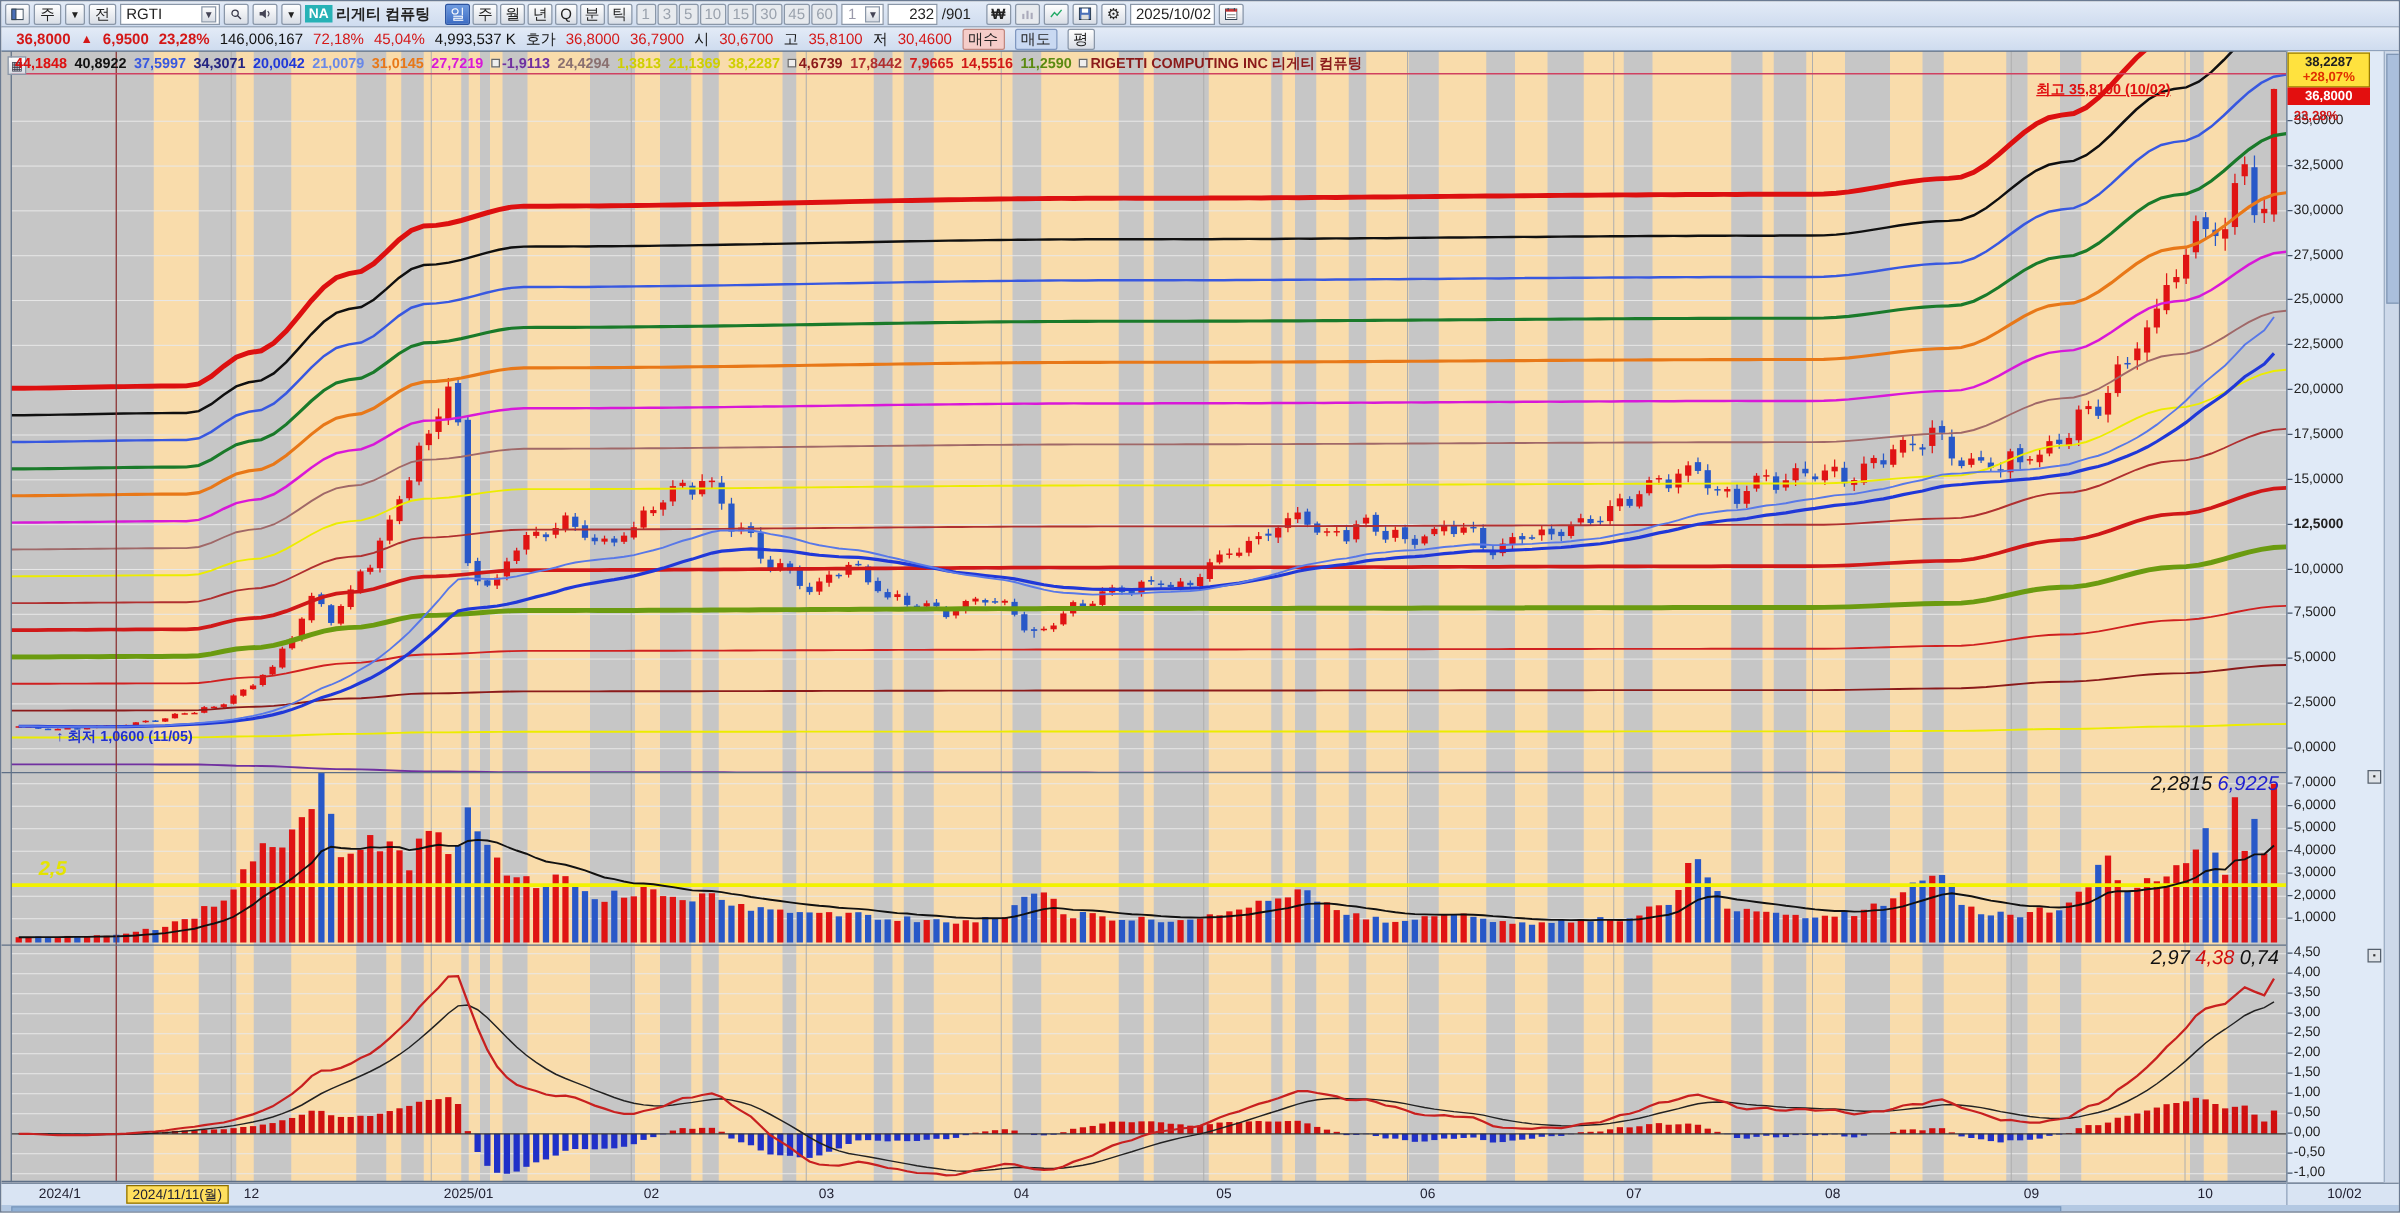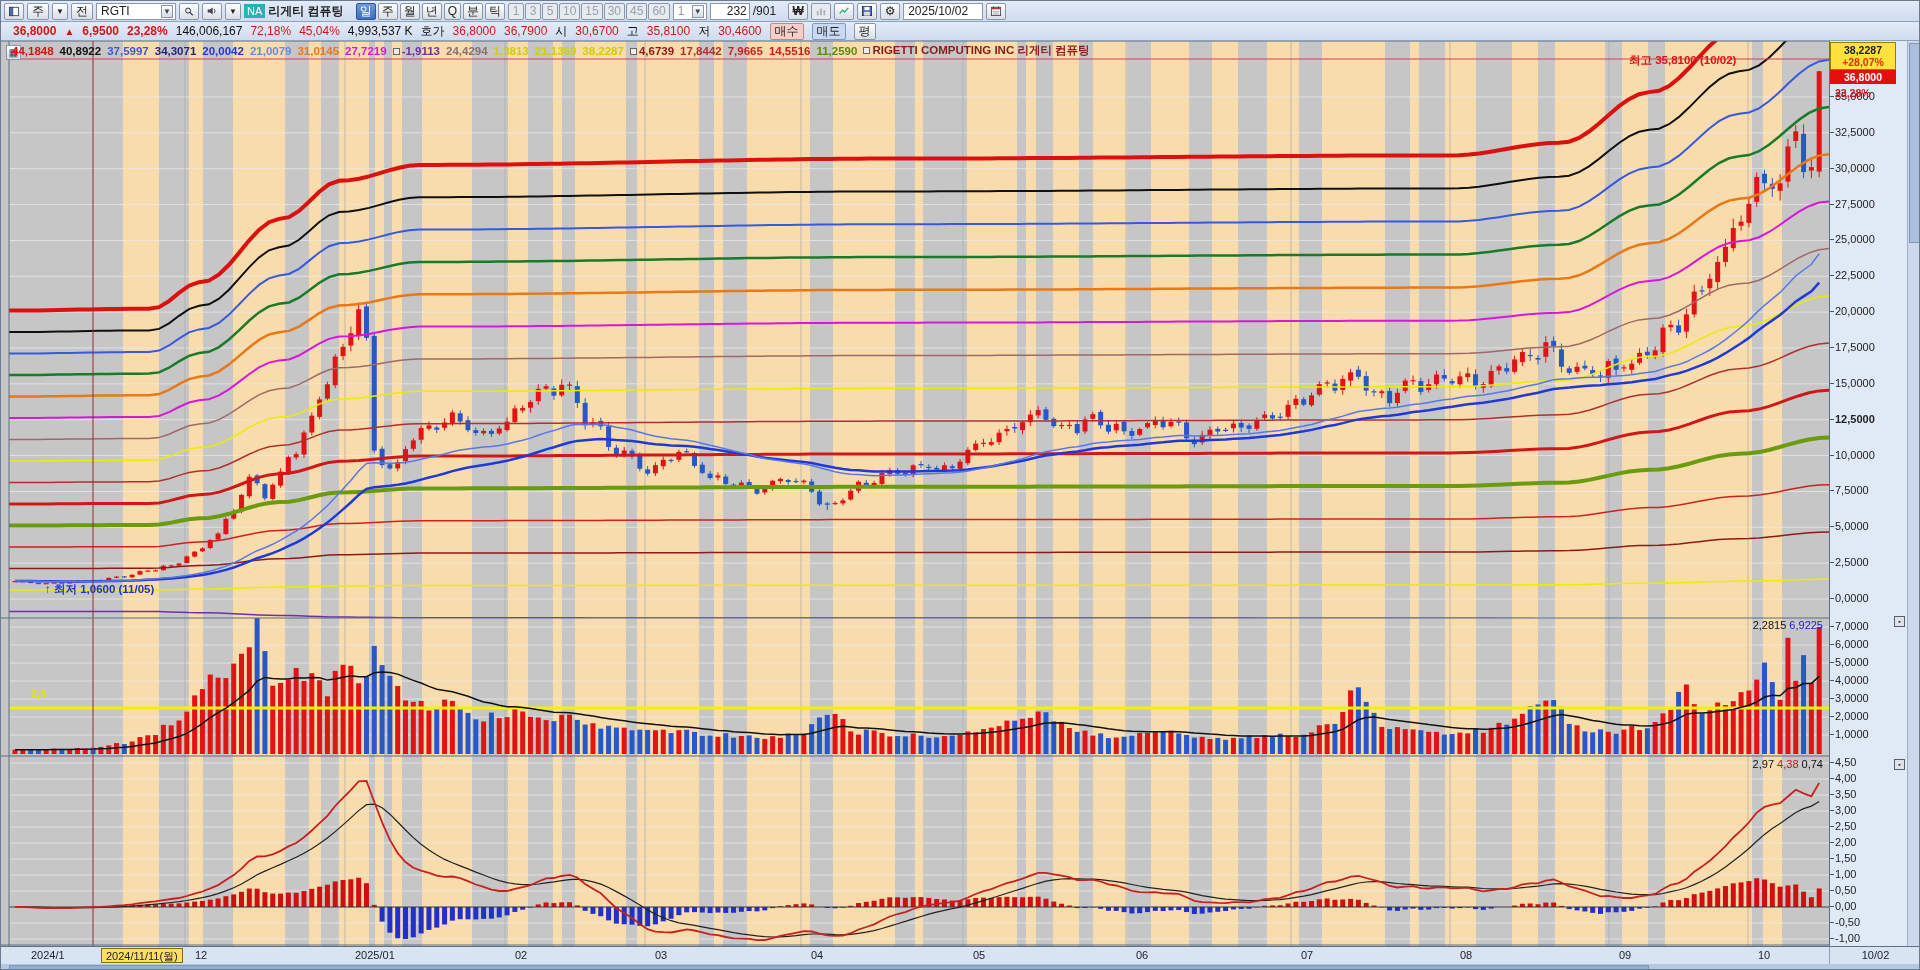--- a/index.html
+++ b/index.html
@@ -17,41 +17,41 @@
        padding:0 4px;background:linear-gradient(#fefefe,#d9dee6);border:1px solid #8a97a8;
        border-radius:2px;font-size:12px;color:#222;cursor:default;white-space:nowrap;}
   .btn.sel{background:linear-gradient(#6f9be0,#3c6cc4);color:#fff;border-color:#2c54a0;}
   .btn.dim{color:#9aa2ad;background:#e7eaee;}
   .btn.narrow{padding:0 3px;min-width:16px;}
   .combo{display:inline-flex;align-items:center;height:17px;background:#fff;
          border:1px solid #8a97a8;padding:0 2px 0 4px;gap:4px;}
   .combo .arr{font-size:8px;color:#445;background:linear-gradient(#fdfdfd,#d7dce4);
               border:1px solid #8a97a8;width:12px;height:13px;display:inline-flex;
               align-items:center;justify-content:center;}
-  .badge-na{background:#27b2b6;color:#fff;font-size:11px;padding:1px 3px;font-weight:normal;}
+  .badge-na{background:#27b2b6;color:#fff;font-size:11px;padding:1px 3px;font-weight:bold;}
   .ibtn{width:20px;}
   .sep{width:6px;}
   .red{color:#d41717;} .blk{color:#111;}
   #tbar2 span{white-space:nowrap;}
   .btn-buy{background:#f5cdc9;border-color:#c08880;}
   .btn-sell{background:#c9d9f2;border-color:#8098c0;}
   
   #chart-svg{position:absolute;left:0;top:40px;}
   .axis-col{position:absolute;left:1828px;top:40px;width:78px;height:905px;
             background:#e0eaf7;border-left:1px solid #5e6f86;}
   .vscroll{position:absolute;left:1906px;top:40px;width:14px;height:905px;
            background:#cdd9ea;border-left:1px solid #9fb0c6;}
   .vscroll .thumb{position:absolute;left:1px;width:11px;background:#aabfdc;border:1px solid #8096b4;}
   .tick{position:absolute;left:1834px;width:70px;font-size:11px;color:#222;white-space:nowrap;}
   .tick::before{content:"";position:absolute;left:-5px;top:6px;width:4px;height:1px;background:#44556b;}
   .axis-ybox{position:absolute;left:1829px;width:66px;text-align:center;font-size:10.5px;line-height:12px;}
   #box-projected{top:41px;background:#ffe23e;border:1px solid #9a7c00;color:#222;font-weight:bold;padding:1px 0;}
   #box-current{top:69px;background:#e30f0f;color:#fff;font-weight:bold;padding:1px 0;}
   #cur-pct{position:absolute;left:1834px;top:86px;font-size:10.5px;color:#d41717;font-weight:bold;}
-  .pane-label{position:absolute;font-size:11px;white-space:nowrap;}
+  .pane-label{position:absolute;font-size:16px;white-space:nowrap;font-style:italic;}
   .legend{position:absolute;left:11px;top:42px;display:flex;gap:6px;font-size:11.5px;
           font-weight:bold;align-items:center;white-space:nowrap;}
   .legend .cbx{display:inline-block;width:7px;height:7px;border:1px solid #666;background:#eee;margin-right:2px;}
   .date-axis{position:absolute;left:0;top:945px;width:1828px;height:18px;background:#d9e4f3;
              border-top:1px solid #5e6f86;font-size:11px;color:#223;}
   .date-axis .dlab{position:absolute;top:2px;margin-left:10px;}
   .date-corner{position:absolute;left:1828px;top:945px;width:92px;height:18px;background:#d9e4f3;
                border-top:1px solid #5e6f86;border-left:1px solid #8fa2bc;font-size:11px;
                color:#223;text-align:center;padding-top:2px;}
   .date-hl{position:absolute;top:1px;background:#ffdf5e;border:1px solid #8a6d00;padding:0 4px;
@@ -144,21 +144,21 @@
         </svg>
     </span>
     <span class="btn ibtn">
       <svg width="12" height="12" viewBox="0 0 12 12">
           <rect x="0.5" y="0.5" width="11" height="11" fill="#4a6fb8" stroke="#234"></rect>
           <rect x="3" y="1" width="6" height="4" fill="#fff"></rect>
           <rect x="2.5" y="7" width="7" height="4.5" fill="#ddd"></rect>
         </svg>
     </span>
     <span class="btn ibtn">⚙</span>
-    <span class="combo" style="width:80px;">
+    <span class="combo" style="width:68px;">
       <span style="flex:1;">2025/10/02</span>
     </span>
     <span class="btn ibtn">
       <svg width="12" height="12" viewBox="0 0 12 12">
           <rect x="0.5" y="1.5" width="11" height="10" fill="#fff" stroke="#345"></rect>
           <rect x="0.5" y="1.5" width="11" height="2.5" fill="#c33"></rect>
           <line x1="3" y1="0.5" x2="3" y2="3" stroke="#345"></line>
           <line x1="9" y1="0.5" x2="9" y2="3" stroke="#345"></line>
           <line x1="2" y1="7" x2="10" y2="7" stroke="#888"></line>
           <line x1="2" y1="9.5" x2="10" y2="9.5" stroke="#888"></line>
@@ -1315,21 +1315,21 @@
     <span style="color:#111;">2,2815</span>
     <span style="color:#2020d0;">6,9225</span>
   </div>
   <div class="pane-label" style="left:1690px;top:757px;width:132px;text-align:right;">
     <span style="color:#111;">2,97</span>
     <span style="color:#d01010;">4,38</span>
     <span style="color:#111;">0,74</span>
   </div>
   <div class="pane-label" style="left:10px;top:686px;color:#e4e400;font-weight:bold;margin-left:20px;">2,5</div>
 
-  <div class="annot" style="left:1628px;top:52px;color:#e01010;">최고 35,8100 (10/02)</div>
+  <div class="annot" style="left:1628px;top:63px;color:#e01010;text-decoration:underline;">최고 35,8100 (10/02)</div>
   <div class="annot" style="left:44px;top:581px;color:#2030d0;">
     <span>↑</span> <span>최저 1,0600 (11/05)</span>
   </div>
 
   <div class="mini-btn" style="left:1893px;top:615px;">▪</div>
   <div class="mini-btn" style="left:1893px;top:758px;">▪</div>
 
   <div class="date-axis" id="date-axis">
       <div class="dlab" style="left: 20px;">2024/1</div>
       <div class="dlab" style="left: 184px;">12</div>

